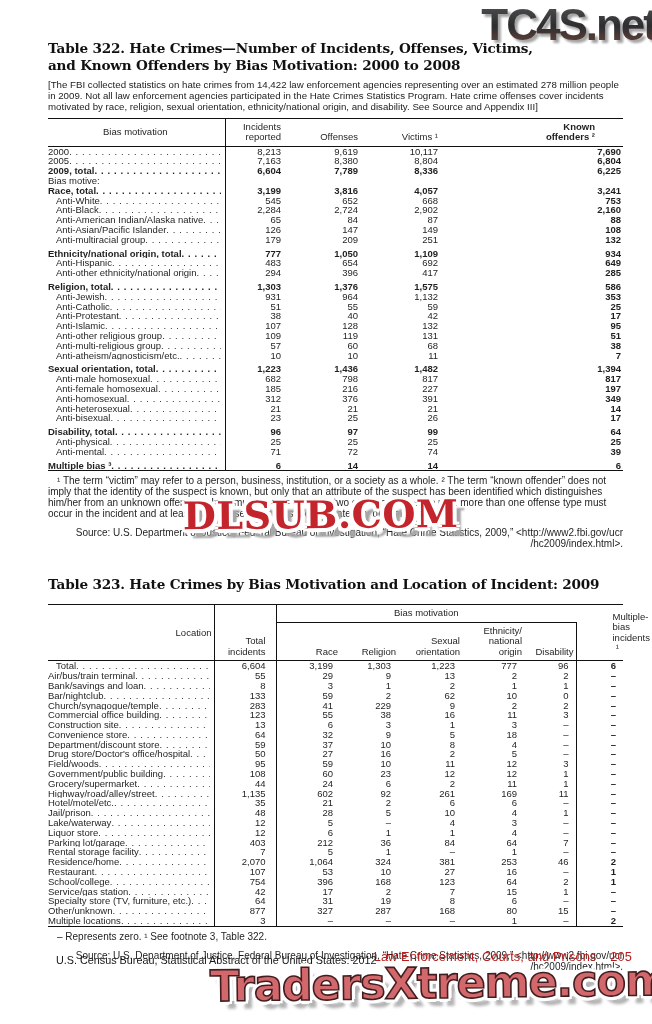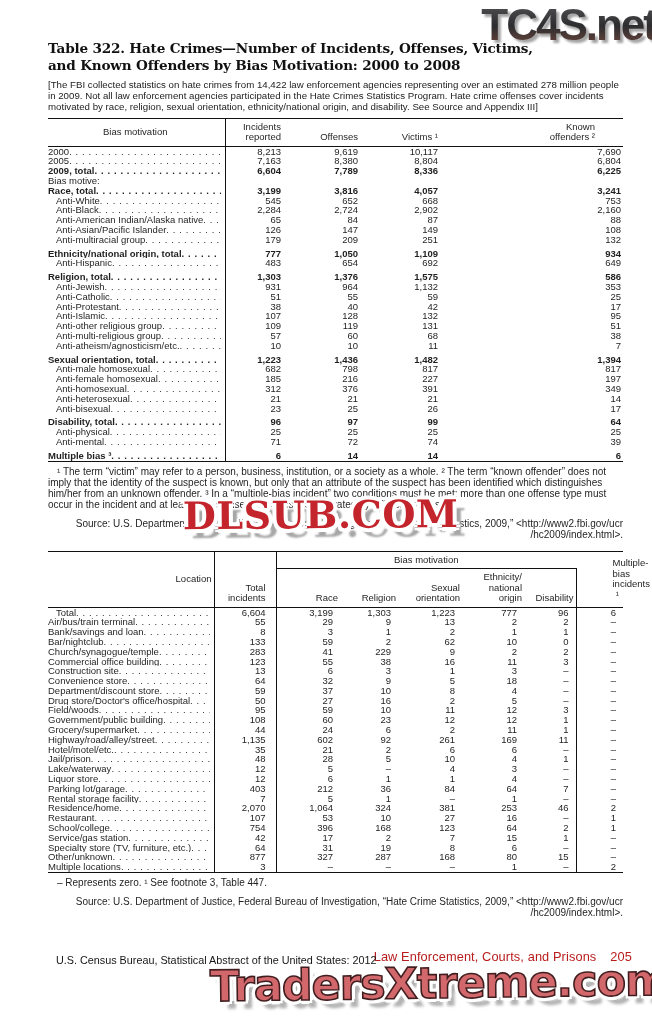--- a/index.html
+++ b/index.html
@@ -14,21 +14,21 @@
   .headnote{margin:5px 0 0;font-size:9.7px;line-height:11.2px;color:#222;}
 
   
   .tbl{width:575px;border-collapse:collapse;table-layout:fixed;font-size:9.5px;
        border-top:1.4px solid #111;border-bottom:1.4px solid #111;margin-top:5px;}
   .tbl thead th{font-weight:normal;vertical-align:bottom;white-space:pre-line;
        line-height:10.5px;padding:3px 2px 3px 0;border-bottom:1px solid #111;}
   .tbl th.num,.tbl td.num{text-align:right;}
   .tbl td{line-height:9.8px;vertical-align:bottom;padding:0;}
   .tbl td.num{padding-right:2px;}
-  .tbl .last{padding-right:28px;}
+  .tbl .last{padding-right:28px;font-weight:bold;}
   .t323 .last{padding-right:4px;}
   .tbl td.lc{border-right:1px solid #111;padding-right:4px;}
   .lw{display:flex;align-items:center;overflow:hidden;}
   .lbl{white-space:nowrap;}
   .dots{flex:1;overflow:hidden;white-space:nowrap;letter-spacing:.6px;}
   .dots::before{content:" . . . . . . . . . . . . . . . . . . . . . . . . . . . . . . . . . . . . . . . . . . . . . . . . . .";}
   tr.n .dots::before{content:"";}
   tr.b td{font-weight:bold;}
   tr.i .lbl{padding-left:8px;}
   tr.g td{padding-top:4px;}
@@ -265,20 +265,32 @@
                 <span class="lbl">Anti-Hispanic</span>
                 <span class="dots"></span>
               </span>
             </td>
             <td class="num">483</td>
             <td class="num">654</td>
             <td class="num">692</td>
             <td class="num last">649</td>
           </tr>
 
+          <tr class=" i">
+            <td class="lc">
+              <span class="lw">
+                <span class="lbl">Anti-other ethnicity/national origin</span>
+                <span class="dots"></span>
+              </span>
+            </td>
+            <td class="num">294</td>
+            <td class="num">396</td>
+            <td class="num">417</td>
+            <td class="num last">285</td>
+          </tr>
 
           <tr class=" b g">
             <td class="lc">
               <span class="lw">
                 <span class="lbl">Religion, total</span>
                 <span class="dots"></span>
               </span>
             </td>
             <td class="num">1,303</td>
             <td class="num">1,376</td>
@@ -506,20 +518,23 @@
             <td class="num">14</td>
             <td class="num last">6</td>
           </tr>
         </tbody>
     </table>
 
     <p class="fn">¹ The term “victim” may refer to a person, business, institution, or a society as a whole. ² The term “known offender” does not imply that the identity of the suspect is known, but only that an attribute of the suspect has been identified which distinguishes him/her from an unknown offender. ³ In a “multiple-bias incident” two conditions must be met: more than one offense type must occur in the incident and at least two offense types must be motivated by different biases.</p>
     <p class="fn src">Source: U.S. Department of Justice, Federal Bureau of Investigation, “Hate Crime Statistics, 2009,” &lt;http://www2.fbi.gov/ucr
 /hc2009/index.html&gt;.</p>
 
+    <h1 class="t-title mt323">
+      <span class="tl">Table 323. Hate Crimes by Bias Motivation and Location of Incident: 2009</span>
+    </h1>
 
     <table class="tbl t323">
       <colgroup>
         <col style="width:166px">
           <col style="width:62px">
           <col style="width:64px">
           <col style="width:58px">
         <col style="width:64px">
           <col style="width:62px">
           <col style="width:52px">
@@ -975,21 +990,21 @@
             <td class="num">–</td>
             <td class="num">–</td>
             <td class="num">–</td>
             <td class="num">1</td>
             <td class="num dr">–</td>
             <td class="num last">2</td>
           </tr>
         </tbody>
     </table>
 
-    <p class="fn">– Represents zero. ¹ See footnote 3, Table 447.</p>
+    <p class="fn">– Represents zero. ¹ See footnote 3, Table 322.</p>
     <p class="fn src">Source: U.S. Department of Justice,  Federal Bureau of Investigation, “Hate Crime Statistics, 2009,” &lt;http://www2.fbi.gov/ucr
 /hc2009/index.html&gt;.</p>
 
   </div>
 
   <div class="pfoot">
     <span>Law Enforcement, Courts, and Prisons</span><span class="pg">205</span>
   </div>
   <div class="census">U.S. Census Bureau, Statistical Abstract of the United States: 2012</div>
 

